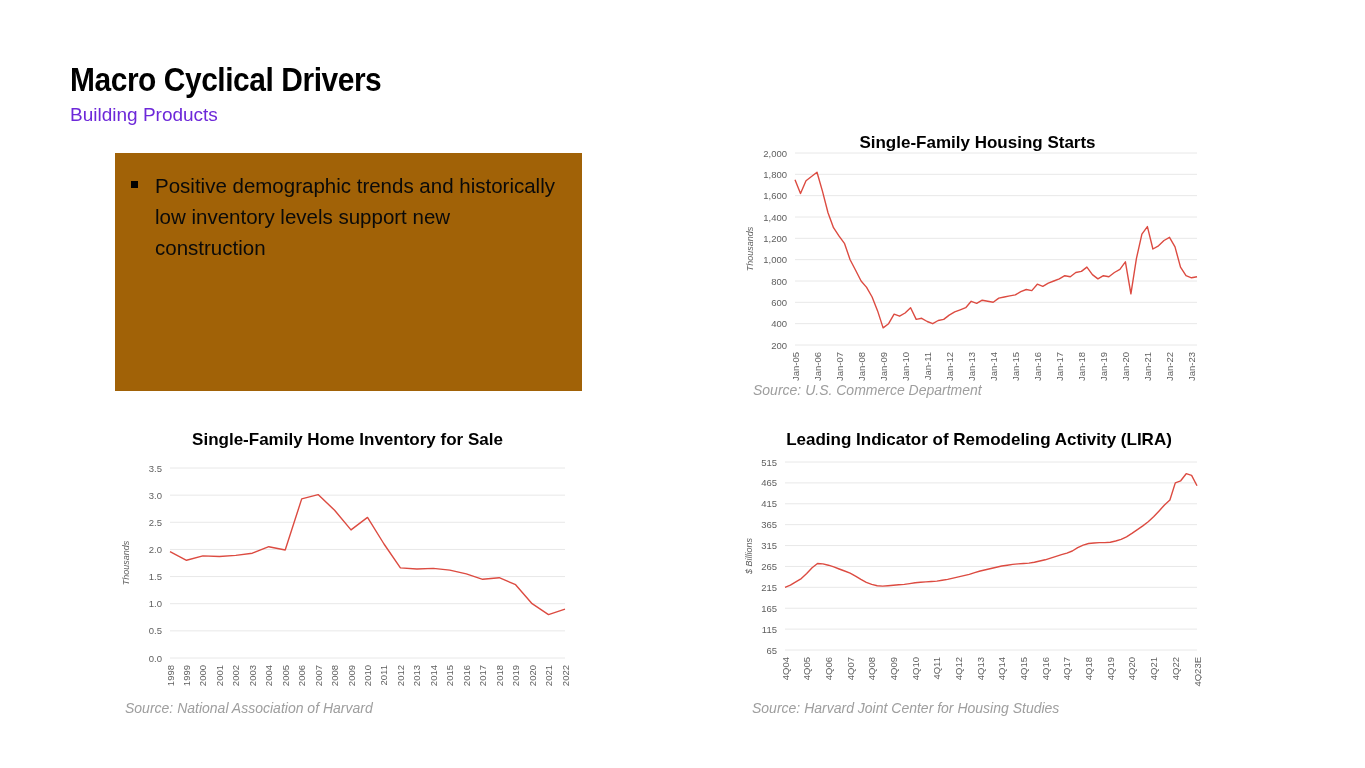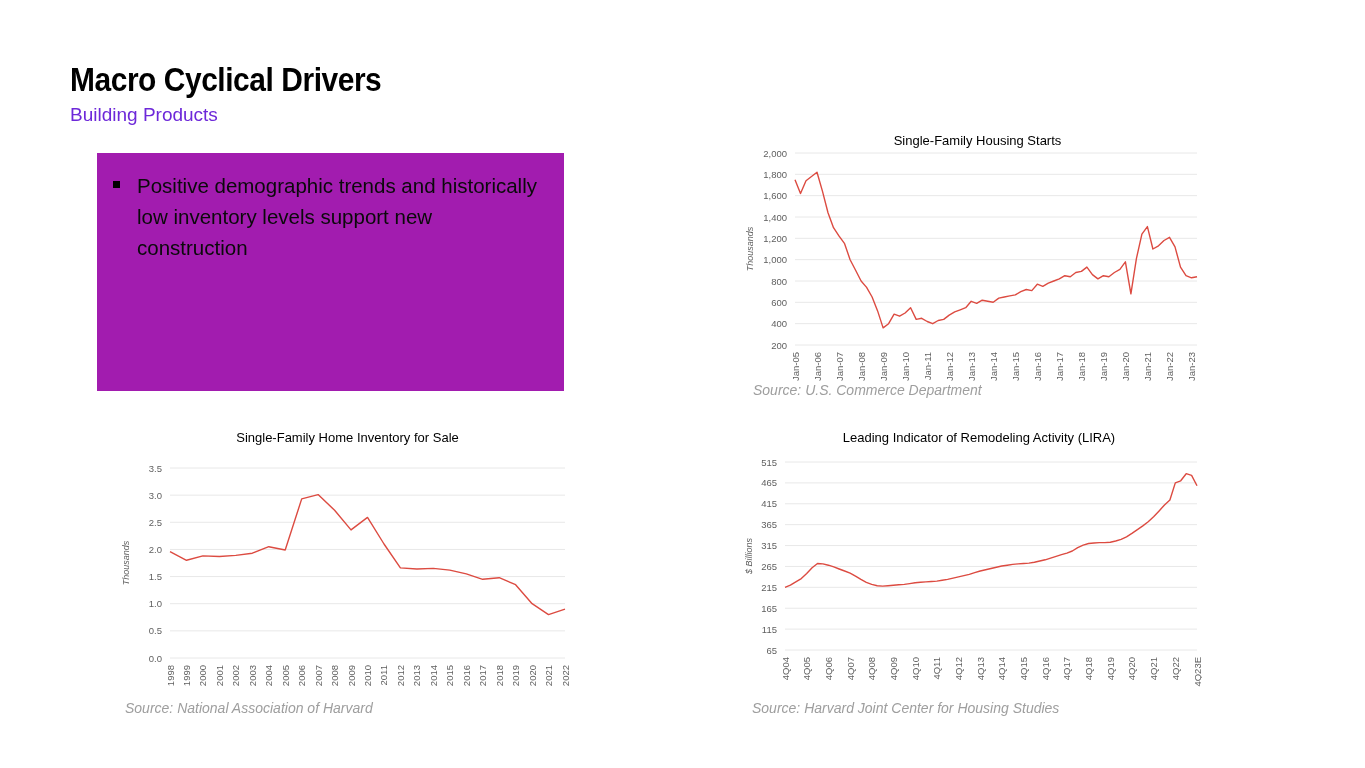--- a/index.html
+++ b/index.html
@@ -7,29 +7,29 @@
          font-family:"Liberation Sans",sans-serif;color:#000;}
 
   .slide-title{position:absolute;left:70px;top:60px;font-size:34px;font-weight:bold;
                letter-spacing:-0.5px;transform:scaleX(.88);transform-origin:left;white-space:nowrap;}
   .slide-subtitle{position:absolute;left:70px;top:104px;font-size:19px;color:#6d28d9;}
 
   .logo{position:absolute;left:1250px;top:58px;width:57px;height:55px;background:#e8473f;
         display:flex;align-items:center;justify-content:center;}
   .logo-text{font-family:"Liberation Serif",serif;color:#ffffff;font-size:25px;font-weight:bold;letter-spacing:.5px;}
 
-  .bullet-box{position:absolute;left:97px;top:153px;width:467px;height:238px;background:#a21caf;
+  .bullet-box{position:absolute;left:115px;top:153px;width:467px;height:238px;background:#a16207;
               padding:17px 20px 0 16px;box-sizing:border-box;}
   .bullet{display:flex;margin-bottom:30px;}
   .bullet-marker{flex:0 0 auto;width:7px;height:7px;background:#000;margin:11px 17px 0 0;}
   .bullet-text{font-size:20.5px;line-height:31px;color:#0a0a0a;}
 
   .chart{position:absolute;}
   .chart-title{position:absolute;left:0;right:0;top:2px;text-align:center;
-               font-size:13px;font-weight:normal;color:#000;}
+               font-size:17px;font-weight:bold;color:#000;}
   .chart-source{position:absolute;bottom:7px;font-size:14px;font-style:italic;color:#9e9e9e;}
   .plot{position:absolute;left:0;top:0;right:0;bottom:0;}
   svg{position:absolute;left:0;top:0;}
   svg text{font-family:"Liberation Sans",sans-serif;}
 
   .page-number{position:absolute;left:1276px;top:722px;font-size:13.5px;color:#1a1a1a;}
 </style>
 </head>
 <body>
 

